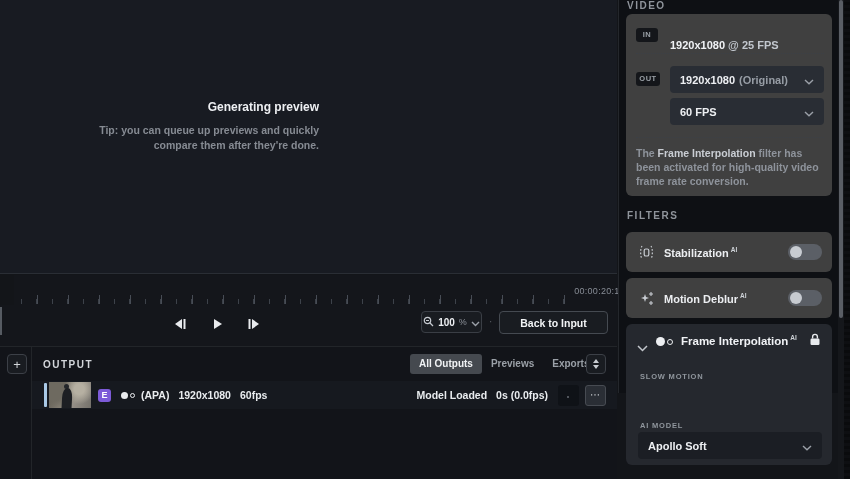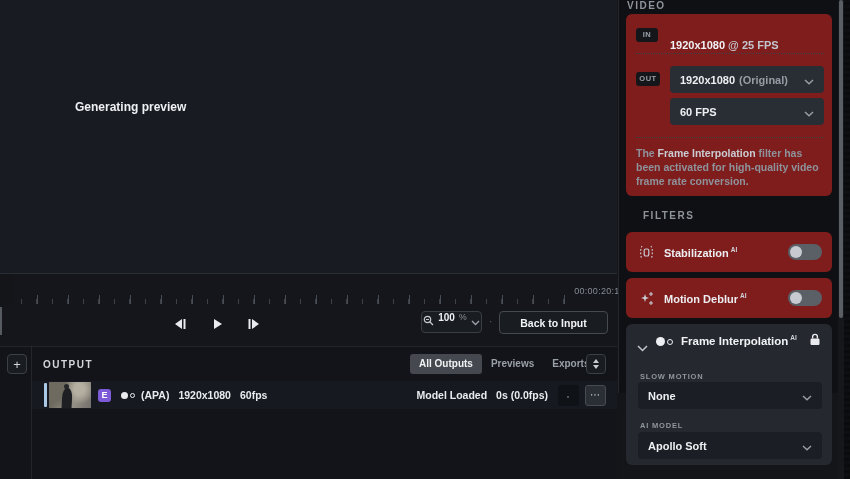--- a/index.html
+++ b/index.html
@@ -5,42 +5,42 @@
   * { margin:0; padding:0; box-sizing:border-box; }
   html,body { background:#000; }
   #app {
     position:relative; width:850px; height:479px; overflow:hidden;
     font-family:"Liberation Sans", sans-serif; background:#131519;
     -webkit-font-smoothing:antialiased;
   }
   
   .preview { position:absolute; left:0; top:0; width:617px; height:274px;
     background:#181b22; border-bottom:1px solid #2a2e35; }
-  .preview-msg { position:absolute; left:75px; top:100px; width:260px; text-align:left; }
+  .preview-msg { position:absolute; left:59px; top:100px; width:260px; text-align:right; }
   .preview-title { font-size:12px; font-weight:bold; color:#eef0f3; margin-bottom:9px; }
   .preview-tip { font-size:10.5px; font-weight:bold; color:#868b93; line-height:1.45; }
 
   
   .timeline { position:absolute; left:14px; top:275px; width:617px; height:30px; background:#14161b; }
   .ticks-short { position:absolute; bottom:1px; left:7px; right:62px; height:5px;
     background:repeating-linear-gradient(90deg,#3d424a 0 1px,transparent 1px 15.5px); }
   .ticks-tall { position:absolute; bottom:1px; left:23px; right:62px; height:9px;
     background:repeating-linear-gradient(90deg,#474c55 0 1px,transparent 1px 31px); }
   .timecode { position:absolute; right:6px; top:11px; font-size:9px; color:#878c95; letter-spacing:0.3px; }
 
   
   .controls { position:absolute; left:0; top:305px; width:617px; height:42px;
     background:#14161b; border-bottom:1px solid #222529; }
   .playhead { position:absolute; left:0; top:2px; width:2px; height:28px; background:#565b62; }
   .transport { position:absolute; left:168px; top:9px; display:flex; gap:13px; }
   .tbtn { width:24px; height:22px; background:transparent; border:none; display:flex;
     align-items:center; justify-content:center; cursor:pointer; }
   .zoom-ctl { position:absolute; left:421px; top:311px; width:61px; height:22px;
     border:1px solid #3a3e45; border-radius:4px; background:#191c21;
-    display:flex; justify-content:center; gap:4px; cursor:pointer; }
+    display:flex; align-items:center; justify-content:center; gap:4px; cursor:pointer; }
   .zoom-val { font-size:10px; font-weight:bold; color:#eef0f3; }
   .zoom-unit { font-size:9px; color:#8d929a; }
   .ctl-dot { position:absolute; left:489px; top:316px; color:#5c6067; font-size:10px; }
   .back-btn { position:absolute; left:499px; top:311px; width:109px; height:23px;
     border:1px solid #454a51; border-radius:4px; background:#191c21;
     font-family:inherit; font-size:10.5px; font-weight:bold; color:#f2f4f6; cursor:pointer; }
 
   
   .output-panel { position:absolute; left:0; top:347px; width:617px; height:132px; background:#121419; }
   .plus-btn { position:absolute; left:7px; top:7px; width:20px; height:20px;
@@ -88,23 +88,23 @@
     border-radius:50%; background:#676b73; }
   .more-btn { width:21px; height:21px; margin-left:6px; background:#2a2e35; border:1px solid #474b52;
     border-radius:3px; color:#d6dade; font-size:10px; line-height:18px; letter-spacing:1px;
     text-align:center; cursor:pointer; font-family:inherit; padding:0; }
 
   
   .sidebar { position:absolute; left:618px; top:0; width:220px; height:393px;
     background:#0e1014; border-left:1px solid #24272c; }
   .sec-header { font-size:10px; font-weight:bold; letter-spacing:1.5px; color:#8f949b; }
   .hdr-video { position:absolute; left:8px; top:0; }
-  .hdr-filters { position:absolute; left:24px; top:210px; }
-
-  .card { position:absolute; left:7px; width:206px; background:#7f1d1d; border-radius:6px; }
+  .hdr-filters { position:absolute; left:8px; top:210px; }
+
+  .card { position:absolute; left:7px; width:206px; background:#404040; border-radius:6px; }
   .video-card { top:14px; height:182px; }
   .io-badge { position:absolute; width:24px; height:14px; background:#14161a; border-radius:3px;
     font-size:7.5px; font-weight:bold; color:#9aa0a7; text-align:center; line-height:14px;
     letter-spacing:0.5px; }
   .badge-in { left:10px; top:14px; width:22px; }
   .badge-out { left:10px; top:58px; }
   .in-text { position:absolute; left:44px; top:24px; font-size:11px; font-weight:bold; line-height:14px; }
   .in-res { color:#f0f2f5; } .in-rest { color:#c2c7ce; }
   .dotted { position:absolute; left:10px; right:8px; border-top:1px dotted #3c4046; }
   .dot-1 { top:39px; } .dot-2 { top:123px; }
@@ -151,20 +151,21 @@
     background:repeating-linear-gradient(0deg,#0a0b0d 0 3px,#0e0f12 3px 6px); }
 </style>
 </head>
 <body>
 
 <div id="app">
 
   <div class="preview">
     <div class="preview-msg">
       <div class="preview-title">Generating preview</div>
+      <div class="preview-tip">Tip: you can queue up previews and quickly compare them after they're done.</div>
     </div>
   </div>
 
   <div class="timeline">
     <div class="ticks-short"></div>
     <div class="ticks-tall"></div>
     <div class="timecode">00:00:20:13</div>
   </div>
 
   <div class="controls">
@@ -327,28 +328,20 @@
       </span>
       <span class="fi-label"><span>Frame Interpolation</span><span class="ai-sup">AI</span></span>
       <span class="fi-lock">
         <svg width="12" height="13" viewBox="0 0 12 13">
             <rect x="1.5" y="5.5" width="9" height="6.5" rx="1.2" fill="#e8eaed"></rect>
             <path d="M3.6 5.5 V3.8 a2.4 2.4 0 0 1 4.8 0 V5.5" stroke="#e8eaed" stroke-width="1.4" fill="none"></path>
           </svg>
       </span>
 
       <div class="mini-label sm-label">SLOW MOTION</div>
-      <div class="fi-dd fi-dd-sm">
-        <span class="dd-label">None</span>
-        <span class="chev" style="margin-left:auto">
-          <svg width="10" height="6" viewBox="0 0 10 6">
-              <path d="M1 1 L5 4.8 L9 1" stroke="#9ba0a8" stroke-width="1.4" fill="none"></path>
-            </svg>
-        </span>
-      </div>
 
       <div class="mini-label am-label">AI MODEL</div>
       <div class="fi-dd fi-dd-am">
         <span class="dd-label">Apollo Soft</span>
         <span class="chev" style="margin-left:auto">
           <svg width="10" height="6" viewBox="0 0 10 6">
               <path d="M1 1 L5 4.8 L9 1" stroke="#9ba0a8" stroke-width="1.4" fill="none"></path>
             </svg>
         </span>
       </div>

